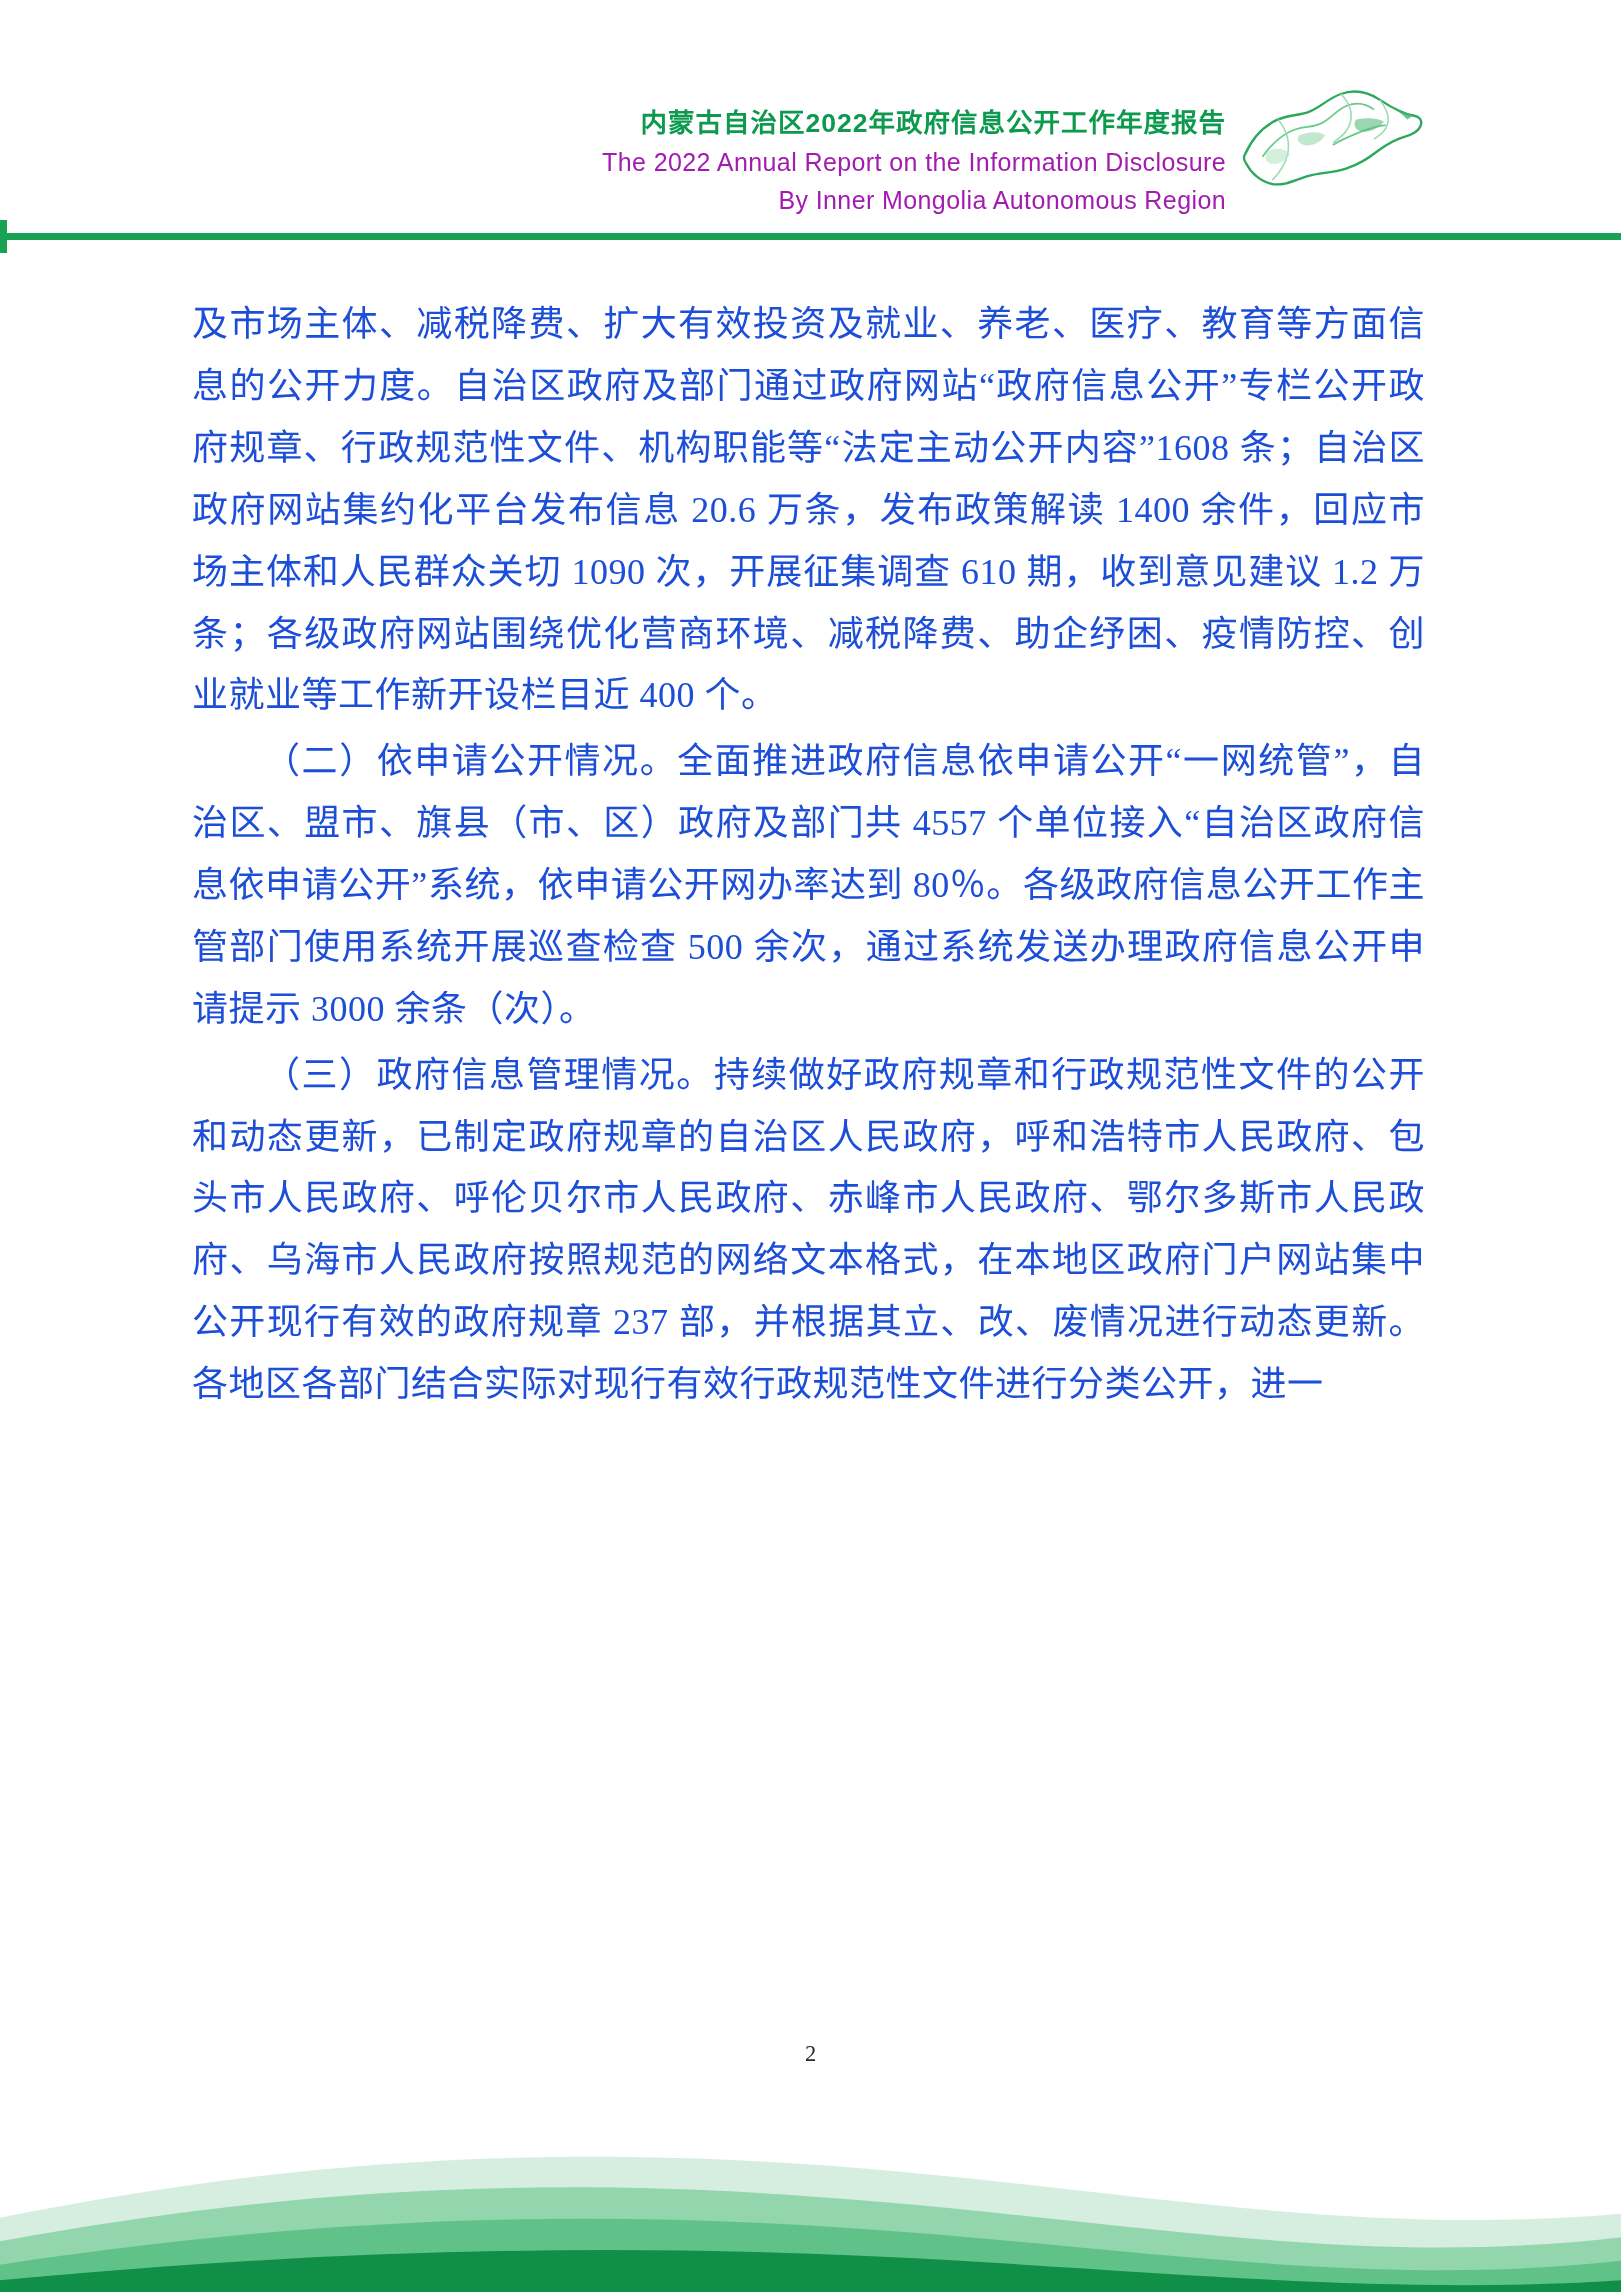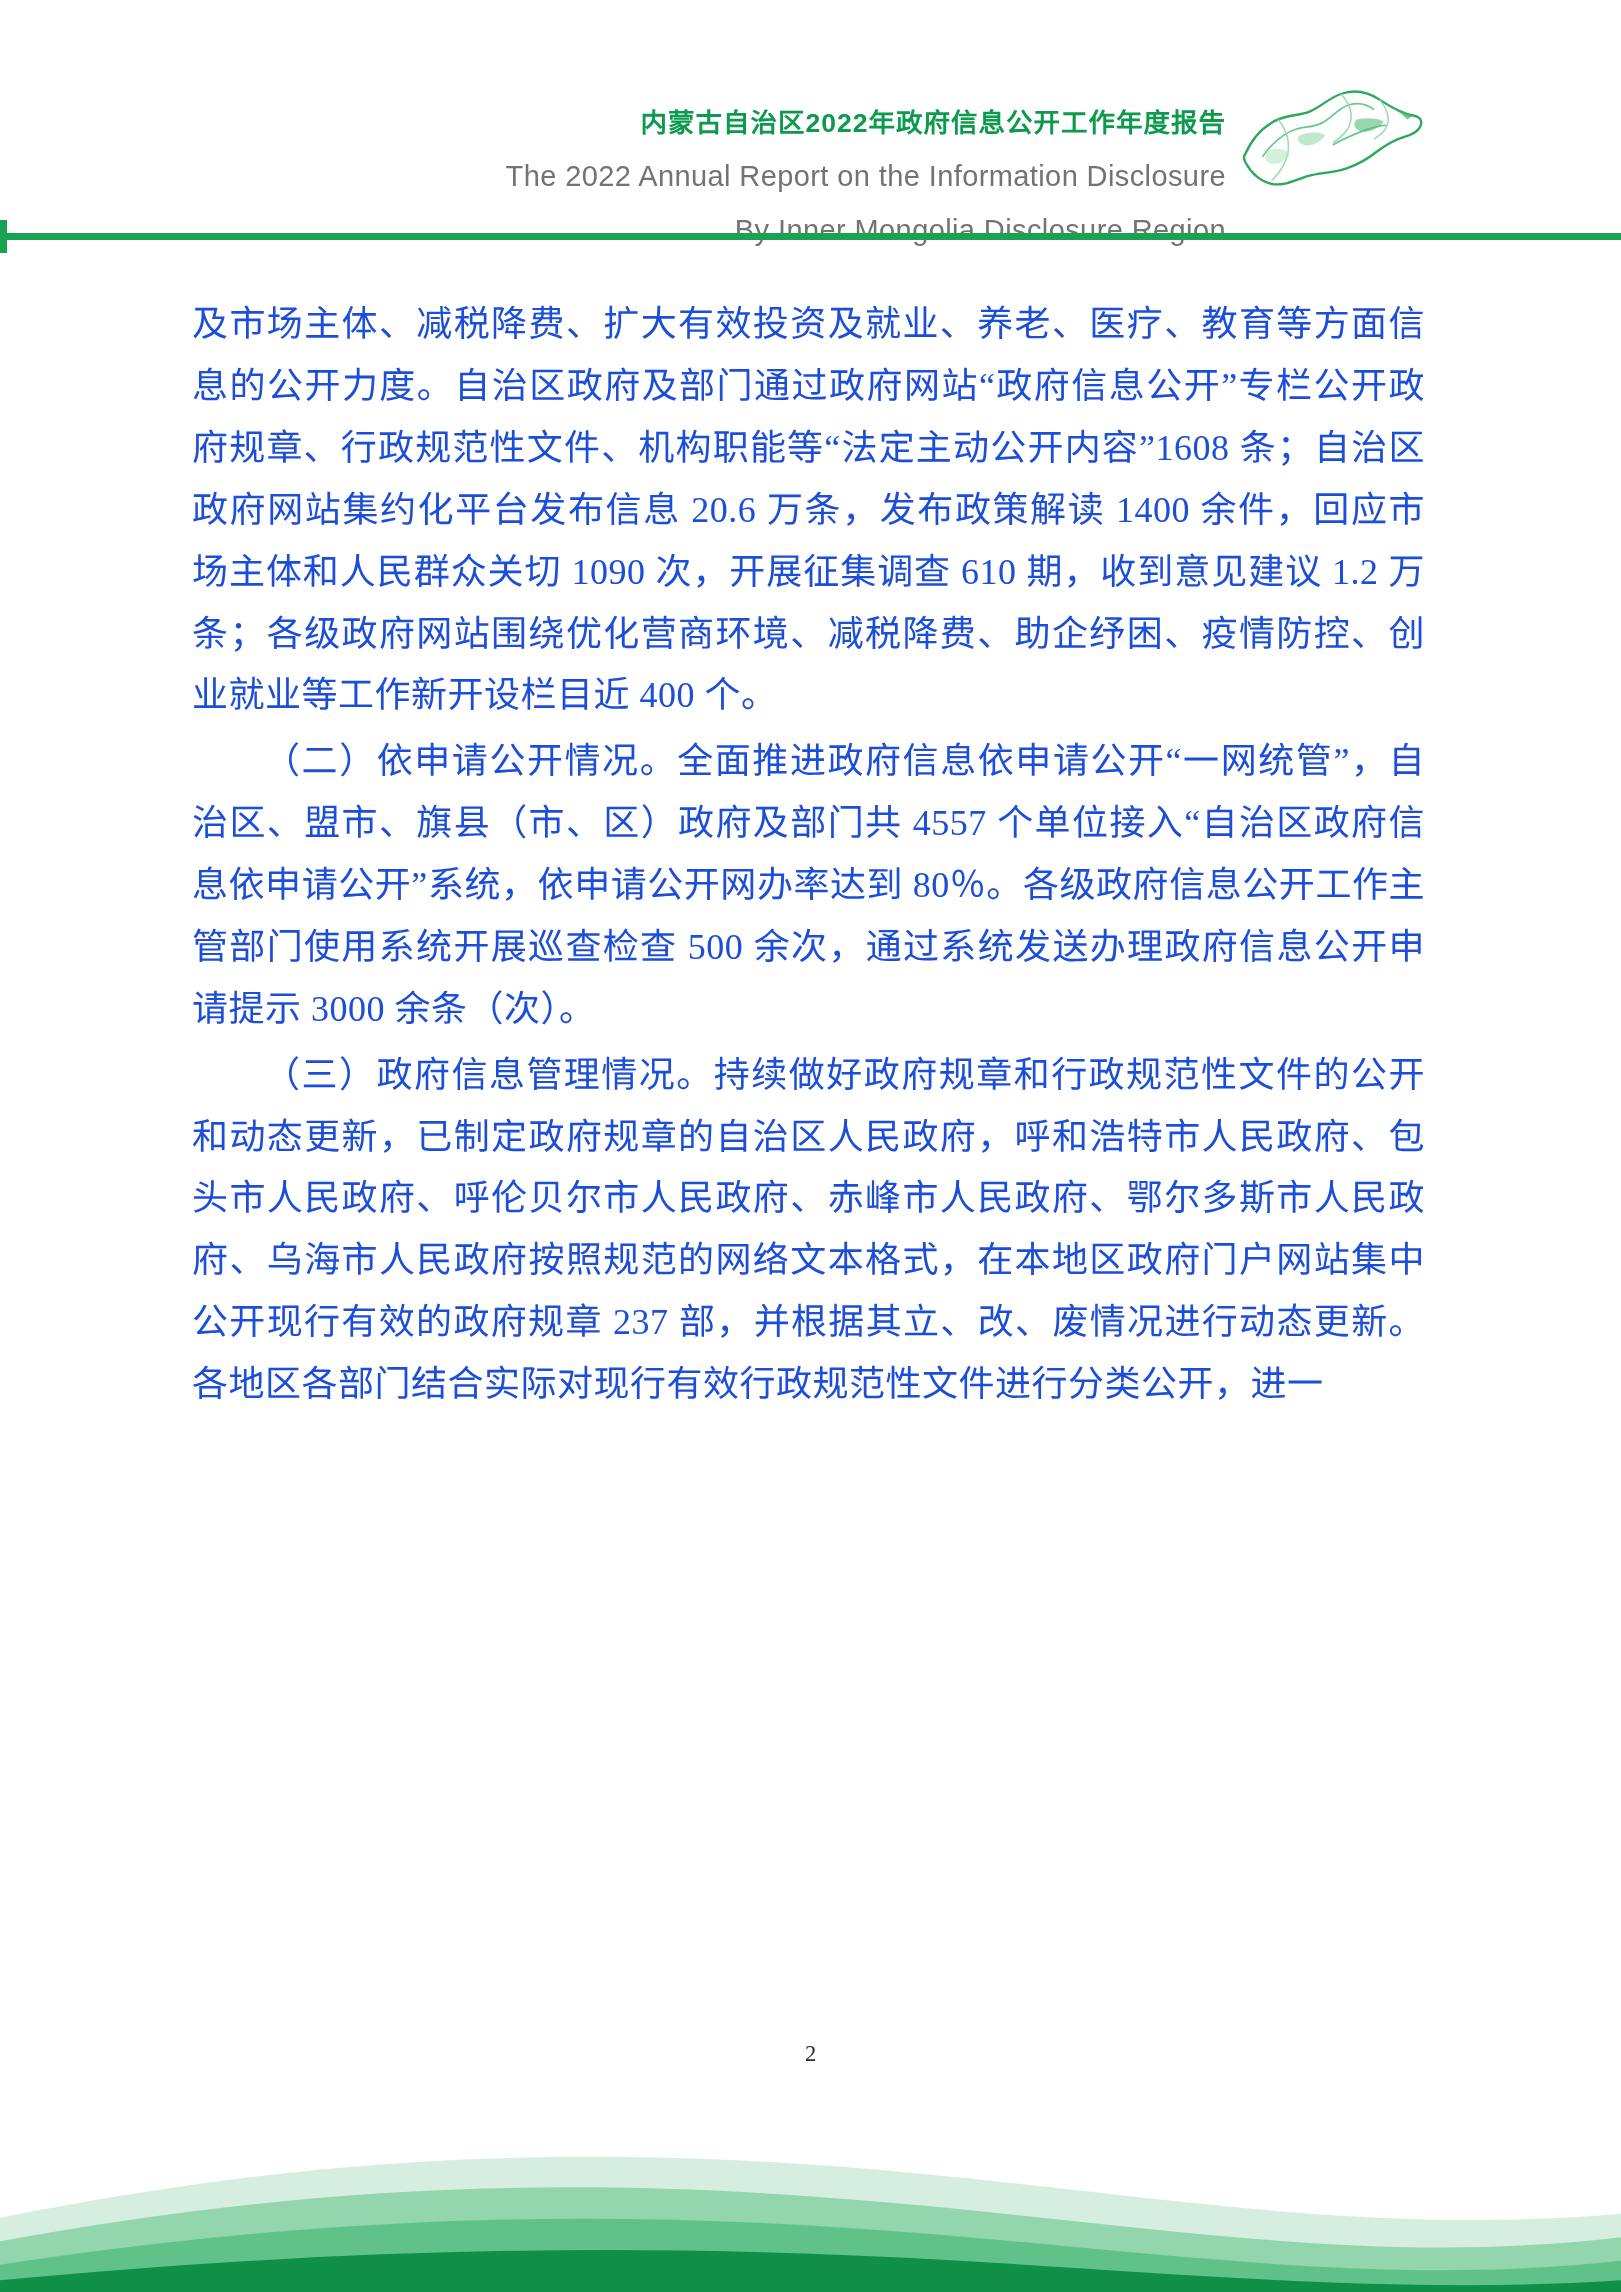--- a/index.html
+++ b/index.html
@@ -44,24 +44,24 @@
     font-weight: bold;
     font-size: 26.5px;
     letter-spacing: 1px;
     color: #0d9a4e;
     white-space: nowrap;
   }
 
   .header-title-en1,
   .header-title-en2 {
     font-family: "Liberation Sans", "DejaVu Sans", sans-serif;
-    font-size: 29px;
-    color: #737373;
+    font-size: 25px;
+    color: #a21caf;
     white-space: nowrap;
-    margin-top: 25px;
+    margin-top: 13px;
     letter-spacing: 0.4px;
   }
 
   
   .header-map {
     position: absolute;
     right: 51px;
     top: 86px;
     width: 186px;
     height: 108px;
@@ -130,21 +130,21 @@
 </head>
 <body>
 
 <div class="page">
 
   <div class="header">
 
     <div class="header-titles">
       <div class="header-title-cn">内蒙古自治区2022年政府信息公开工作年度报告</div>
       <div class="header-title-en1">The 2022 Annual Report on the Information Disclosure</div>
-      <div class="header-title-en2">By Inner Mongolia Disclosure Region</div>
+      <div class="header-title-en2">By Inner Mongolia Autonomous Region</div>
     </div>
 
     <div class="header-map">
       <svg viewBox="0 0 190 110" width="186" height="108" xmlns="http://www.w3.org/2000/svg">
         <path d="M6,70 C14,52 26,40 40,34 C52,29 62,30 72,26 C84,21 92,12 104,8
                  C118,3 132,6 144,14 C156,22 166,28 178,30 C184,31 187,34 186,39
                  C184,47 176,50 168,52 C158,55 150,60 142,66 C132,74 122,80 110,84
                  C96,89 82,88 70,92 C58,96 46,102 34,100 C22,98 12,88 8,80 C5,76 4,73 6,70 Z" fill="none" stroke="#2ca85c" stroke-width="2.4"></path>
         <path d="M24,72 C34,58 46,48 58,44 C68,41 76,42 84,38 C94,33 100,24 110,20
                  C120,16 130,18 138,24" fill="none" stroke="#67c98a" stroke-width="1.8"></path>

